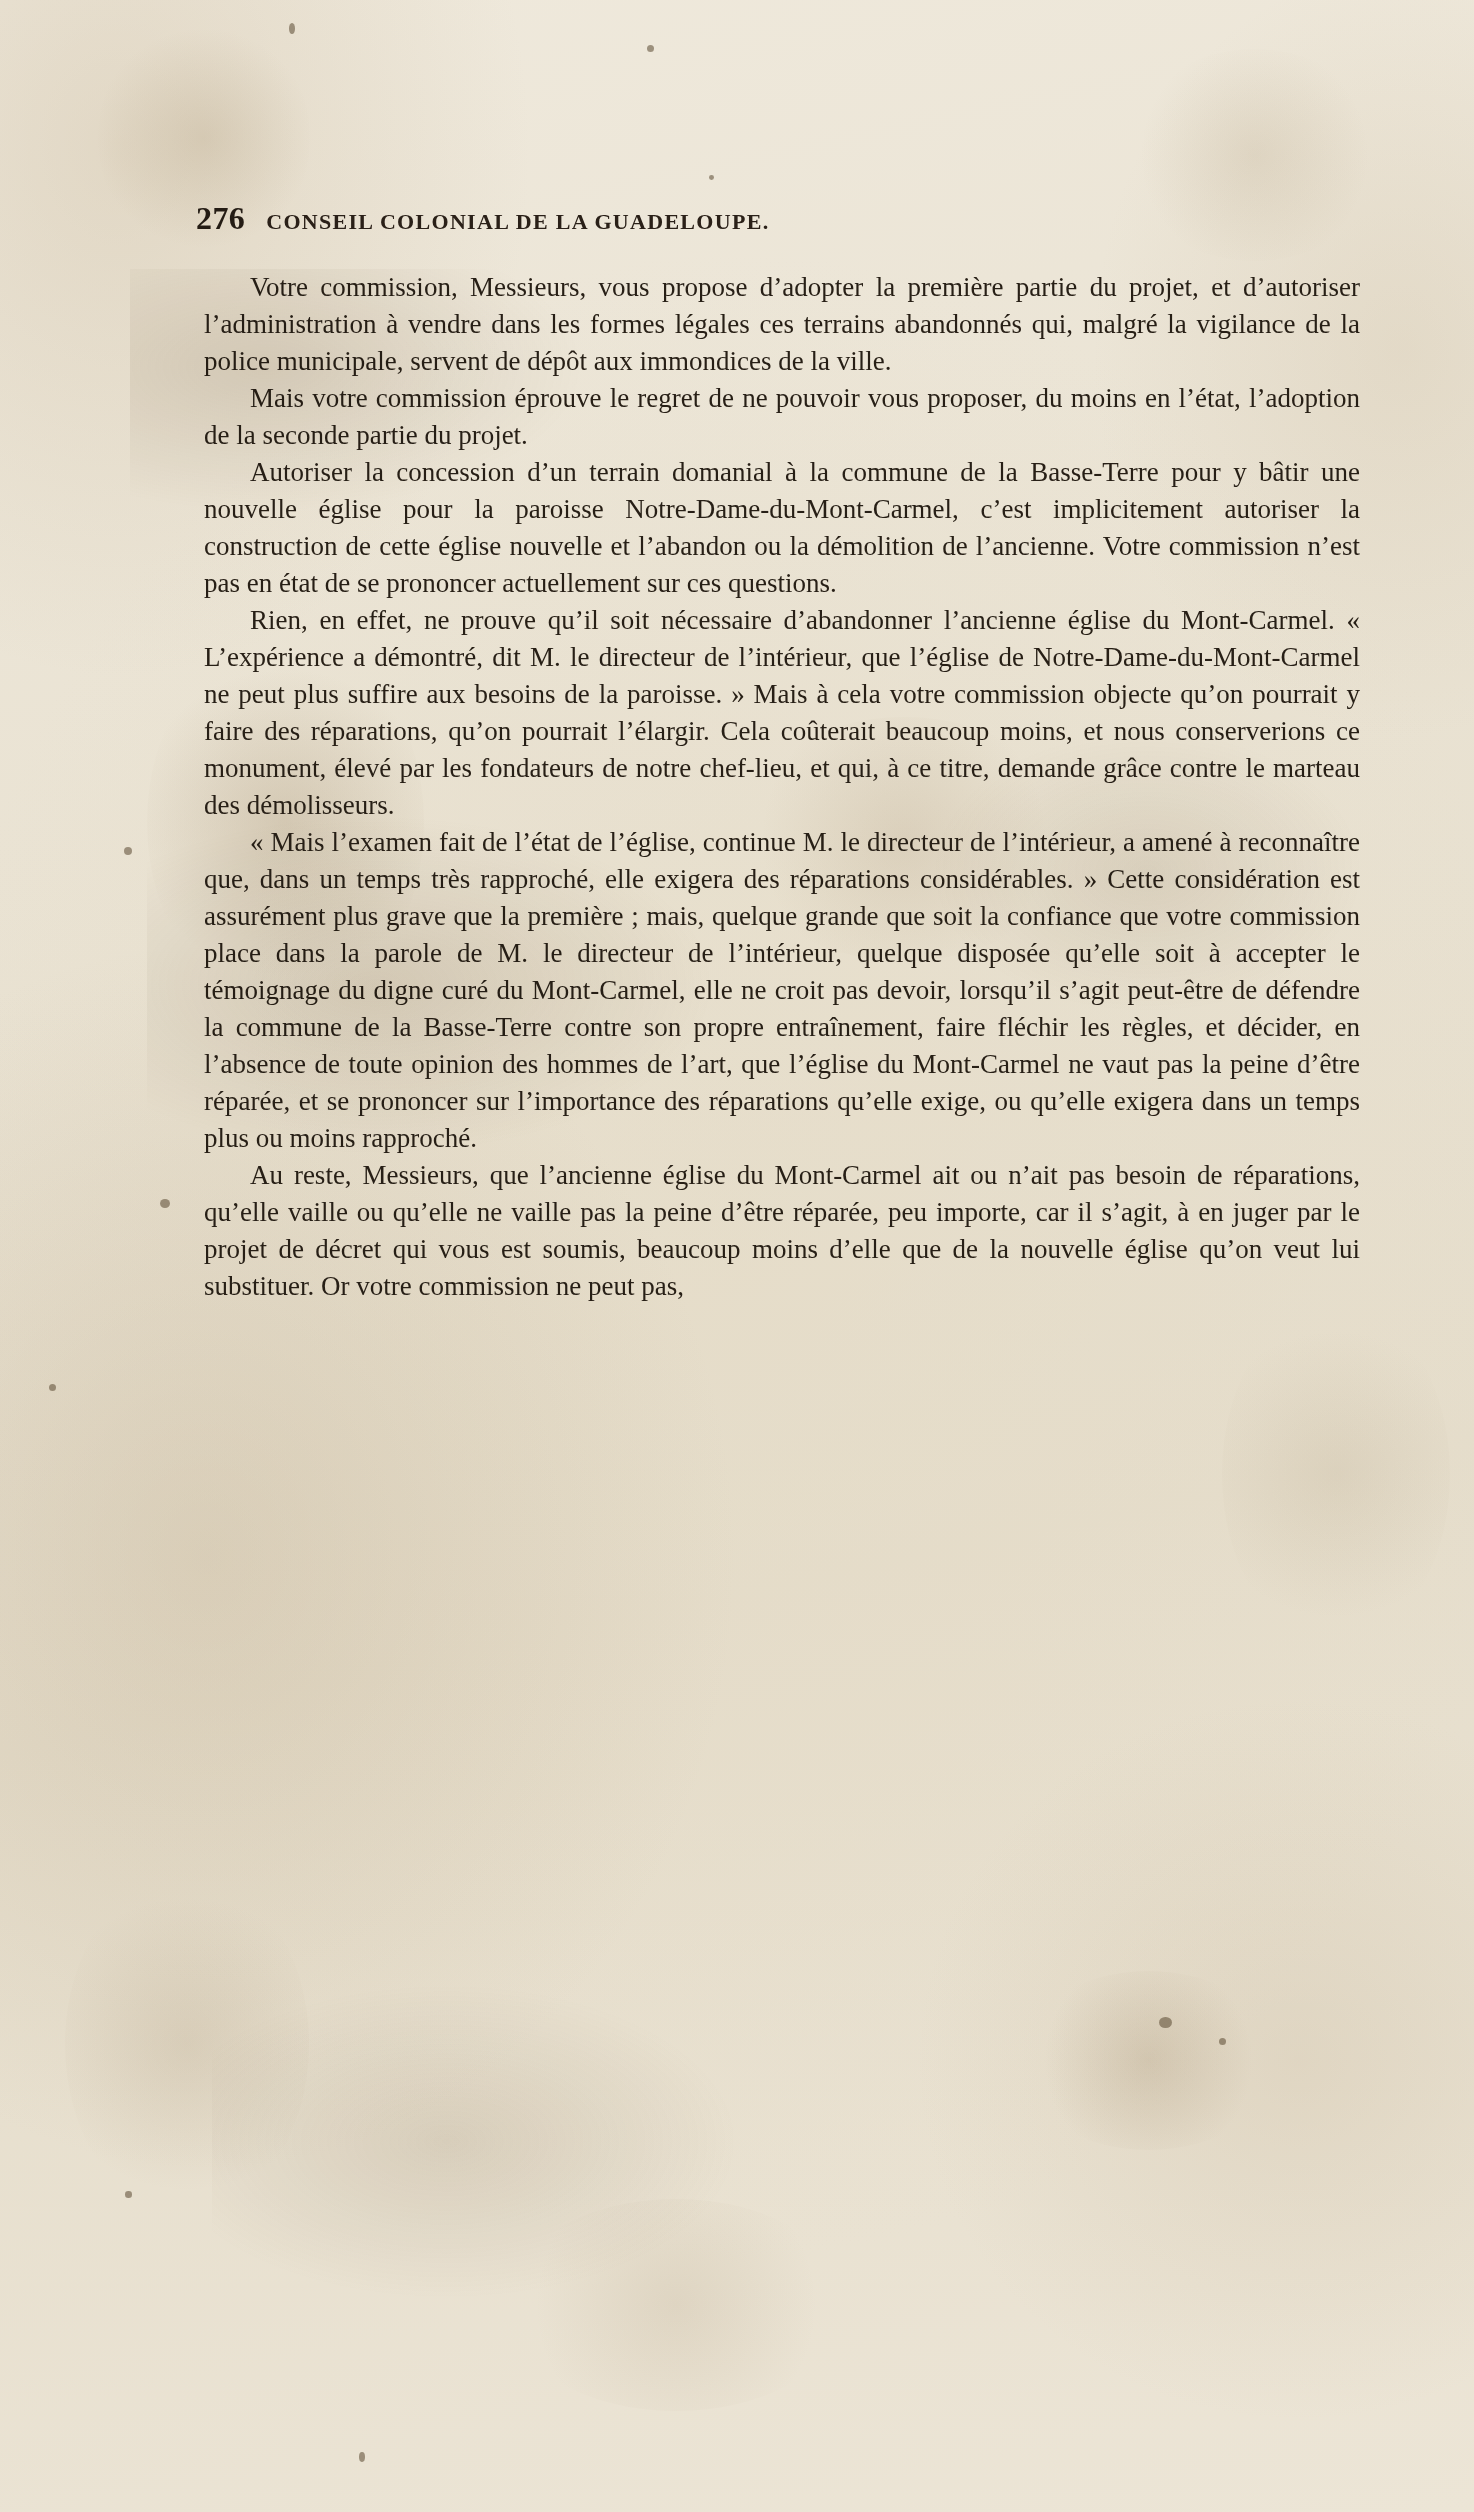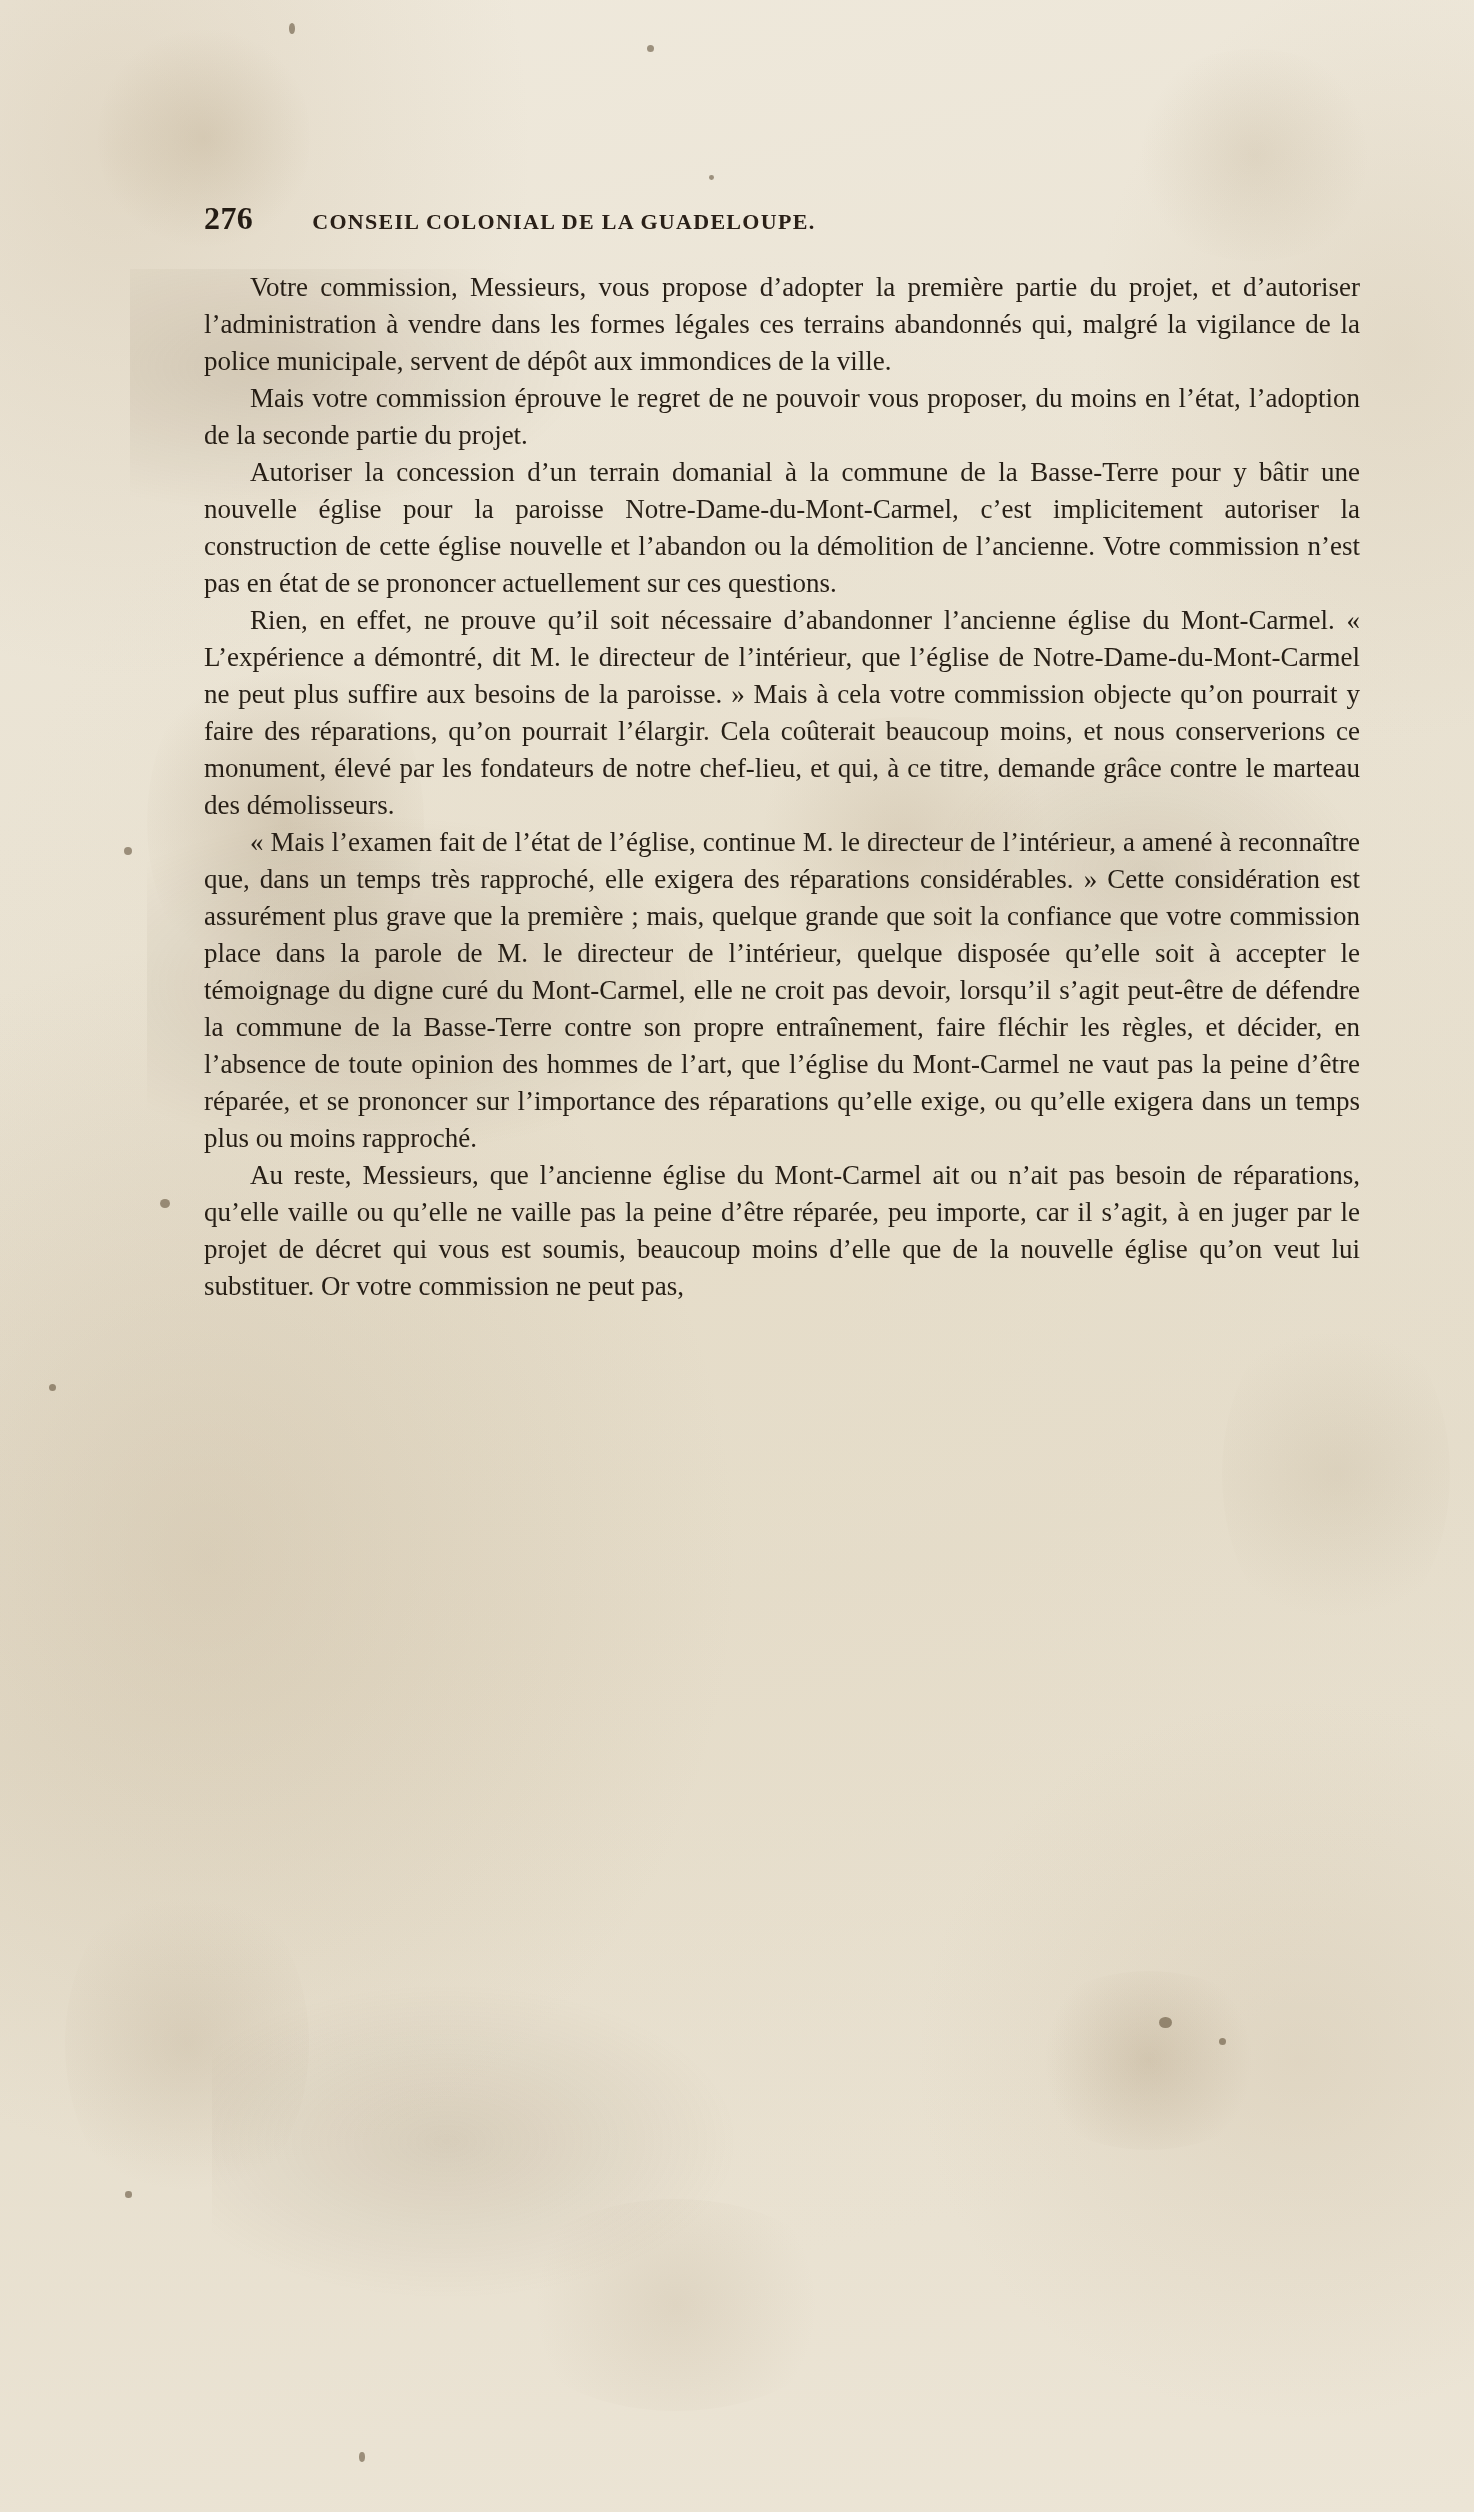--- a/index.html
+++ b/index.html
@@ -47,35 +47,35 @@
   .speck {
     position: absolute;
     background: rgba(90,72,50,0.55);
     border-radius: 50%;
     pointer-events: none;
   }
 
   
   .header {
     position: absolute;
-    left: 204px;
+    left: 196px;
     top: 200px;
     width: 1156px;
     display: flex;
     align-items: baseline;
   }
   .folio {
     font-family: "Liberation Serif", serif;
     font-size: 32px;
     font-weight: bold;
     color: #241c14;
     letter-spacing: 0.4px;
   }
   .running-title {
-    margin-left: 59px;
+    margin-left: 21px;
     font-family: "Liberation Serif", serif;
     font-size: 22px;
     font-weight: bold;
     letter-spacing: 1.3px;
     color: #2a2018;
     text-transform: uppercase;
     font-variant: small-caps;
   }
 
   

